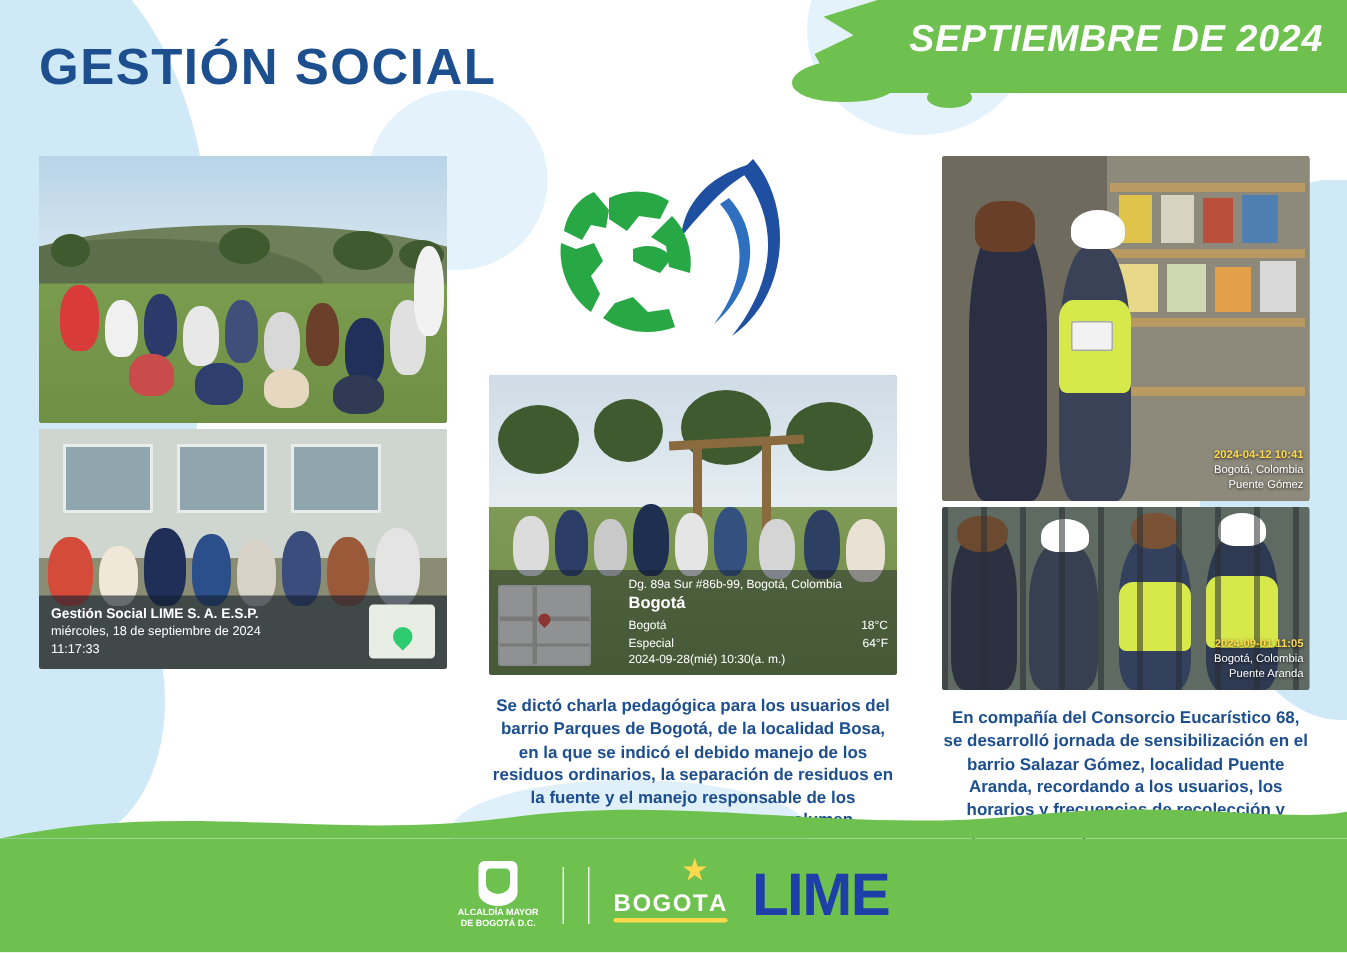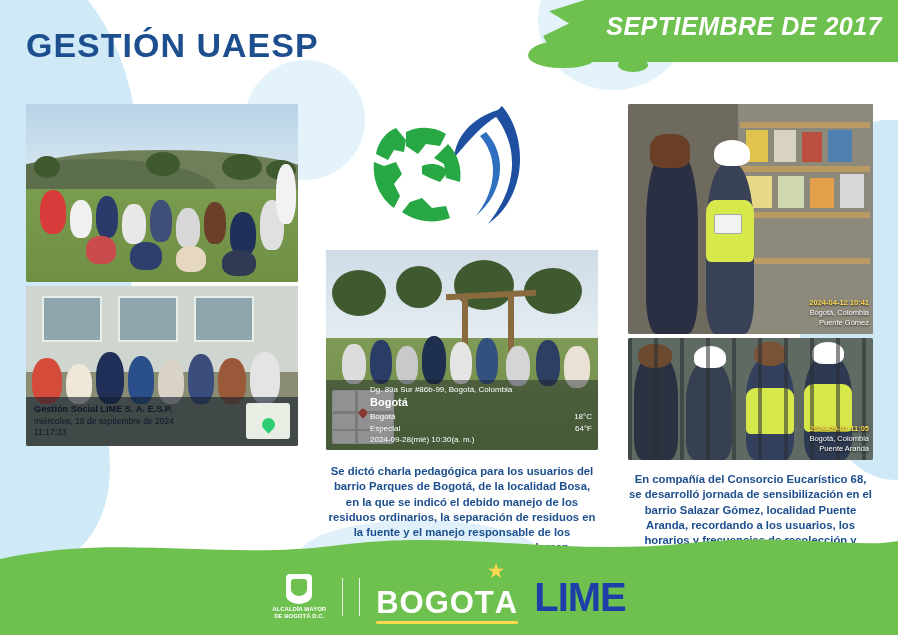--- a/index.html
+++ b/index.html
@@ -87,23 +87,23 @@
 
   
   .col-left{left:26px;top:104px;width:272px;}
   .ph-l1{width:272px;height:178px;border-radius:2px;}
   .ph-l2{width:272px;height:160px;margin-top:4px;border-radius:2px;}
   .cap-left{margin-top:12px;width:272px;}
 
   
   .stamp{
     position:absolute;left:0;bottom:0;width:100%;
-    background:rgba(20,30,45,.62);color:#0f172a;
+    background:rgba(20,30,45,.62);color:#ffffff;
     padding:6px 8px 7px 8px;box-sizing:border-box;
-    display:flex;align-items:center;justify-content:space-between;
+    display:flex;align-items:flex-start;justify-content:space-between;
   }
   .stamp-txt{font-size:8.5px;line-height:1.35;text-align:left;}
   .stamp-txt .t1{font-weight:bold;font-size:9.2px;}
   .stamp-map{
     width:44px;height:36px;background:#e9eee5;border-radius:3px;position:relative;overflow:hidden;
     flex:0 0 auto;
   }
   .stamp-map .pin{
     position:absolute;left:50%;top:42%;width:13px;height:13px;margin-left:-6px;
     background:#2ecc71;border-radius:50% 50% 50% 0;transform:rotate(-45deg);
@@ -160,21 +160,21 @@
   }
   .logo-alc .crest:after{
     content:"";position:absolute;left:5px;top:5px;width:16px;height:17px;
     background:#6ec04f;border-radius:3px 3px 50% 50%/3px 3px 40% 40%;
   }
   .sep{width:1px;height:38px;background:rgba(255,255,255,.85);}
   .logo-uaesp{display:flex;align-items:center;gap:6px;color:#fff;}
   .logo-uaesp .big{font-size:19px;font-weight:bold;letter-spacing:1px;}
   .logo-uaesp .small{font-size:5.2px;line-height:1.3;max-width:62px;}
   .logo-bog{display:flex;align-items:flex-end;color:#fff;font-weight:bold;position:relative;}
-  .logo-bog .txt{font-size:31px;letter-spacing:1px;margin-top:12px;}
+  .logo-bog .txt{font-size:16px;letter-spacing:1px;margin-top:12px;}
   .logo-bog .star{
     position:absolute;right:14px;top:-13px;color:#ffd84d;font-size:18px;
   }
   .logo-bog .underline{
     position:absolute;left:0;bottom:-3px;width:100%;height:3px;background:#ffd84d;border-radius:2px;
   }
   .logo-lime{
     font-size:40px;font-weight:bold;color:#1f3fa8;letter-spacing:-1px;
     font-family:"Liberation Sans",sans-serif;
   }
@@ -205,24 +205,24 @@
   <div class="blob-left2"></div>
   <div class="blob-right"></div>
   <div class="blob-topright"></div>
   <div class="blob-midleft"></div>
   <div class="blob-bottomcenter"></div>
 
   <div class="banner-splash"></div>
   <div class="banner-splash2"></div>
 
   <div class="header-banner">
-    <div class="date">SEPTIEMBRE DE 2017</div>
-  </div>
-
-  <div class="title">GESTIÓN UAESP</div>
+    <div class="date">SEPTIEMBRE DE 2024</div>
+  </div>
+
+  <div class="title">GESTIÓN SOCIAL</div>
 
   <div class="globe">
     <svg viewBox="0 0 205 150" width="205" height="150" aria-hidden="true">
       <path d="M150 14 C176 44,176 104,136 132 C168 92,166 52,142 22 Z" fill="#1f4fa0"></path>
       <path d="M134 40 C156 64,152 100,124 124 C146 96,146 64,128 44 Z" fill="#2f6fc0"></path>
       <path d="M146 18 C120 26,104 44,102 66 C124 40,136 28,150 22 Z" fill="#1f4fa0"></path>
       <g fill="#27a844">
         <path d="M44 36 C34 40,26 50,24 62 l12 6 6 -10 10 2 2 -12 -10 -12z"></path>
         <path d="M22 70 c-2 18,6 36,20 46 l6 -12 -6 -12 8 -10 -6 -12 -12 4z"></path>
         <path d="M54 40 c12 -6 28 -6 40 2 l-6 12 -14 -2 -8 10 -12 -8z"></path>
@@ -310,21 +310,21 @@
       <div class="kid" style="left:238px;top:96px;width:26px;height:42px;background:#e8e1d4;"></div>
 
       <div class="mini-map">
         <div class="road" style="left:0;top:20px;width:60px;height:3px;"></div>
         <div class="road" style="left:22px;top:0;width:3px;height:52px;"></div>
         <div class="road" style="left:0;top:38px;width:60px;height:2px;"></div>
         <div class="mk"></div>
       </div>
 
       <div class="geostamp">
-        <div style="margin-left:38px;">
+        <div style="margin-left:87px;">
           <div>Dg. 89a Sur #86b-99, Bogotá, Colombia</div>
           <div class="row">
             <span class="big">Bogotá</span>
           </div>
           <div class="row">
             <span>Bogotá</span>
             <span>18°C</span>
           </div>
           <div class="row">
             <span>Especial</span>

